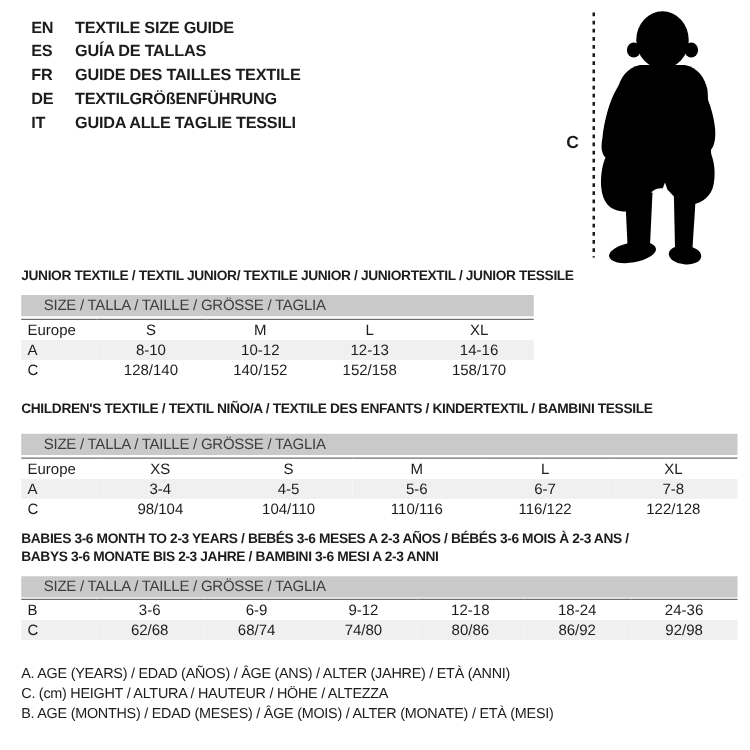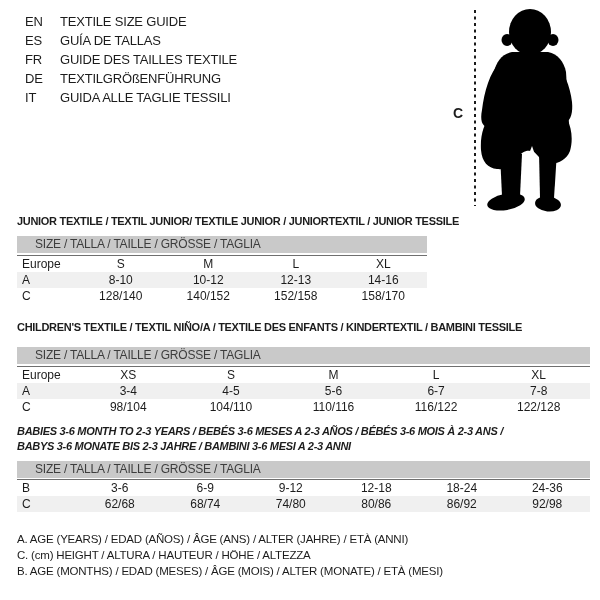--- a/index.html
+++ b/index.html
@@ -4,34 +4,34 @@
 <style>
   * { margin:0; padding:0; box-sizing:border-box; }
   html,body { background:#fff; }
   .page {
     position:relative; width:600px; height:600px; background:#ffffff;
     font-family:"Liberation Sans", sans-serif; color:#1c1c1c; overflow:hidden;
   }
 
   
   .lang-block { position:absolute; left:25px; top:12px; }
-  .lang-row { height:19px; line-height:19px; font-weight:normal; font-size:13px; letter-spacing:-0.2px; white-space:nowrap; }
+  .lang-row { height:19px; line-height:19px; font-weight:bold; font-size:13px; letter-spacing:-0.2px; white-space:nowrap; }
   .lang-code { display:inline-block; width:35px; }
 
   
   .figure-svg { position:absolute; left:440px; top:4px; width:150px; height:210px; }
   .height-label { position:absolute; left:453px; top:105px; font-weight:bold; font-size:14px; }
 
   
   .section { position:absolute; left:17px; }
   .s1 { top:214px; width:410px; }
   .s2 { top:320px; width:573px; }
   .s3 { top:424px; width:573px; }
   .tbl-title { font-weight:bold; font-size:11px; letter-spacing:-0.3px; line-height:14px; white-space:nowrap; }
-  .s3 .tbl-title { line-height:15px;font-style:italic; }
+  .s3 .tbl-title { line-height:15px; }
   .size-band {
     background:#c9c9c9; color:#3d3d3d; height:17px; line-height:17px;
     font-size:12px; letter-spacing:-0.2px; padding-left:18px; white-space:nowrap;
   }
   .s1 .size-band { margin-top:8px; }
   .s2 .size-band { margin-top:13px; }
   .s3 .size-band { margin-top:7px; }
   .size-table {
     border-collapse:collapse; table-layout:fixed; width:100%;
     border-top:1px solid #6f6f6f; font-size:12px; color:#1c1c1c;

